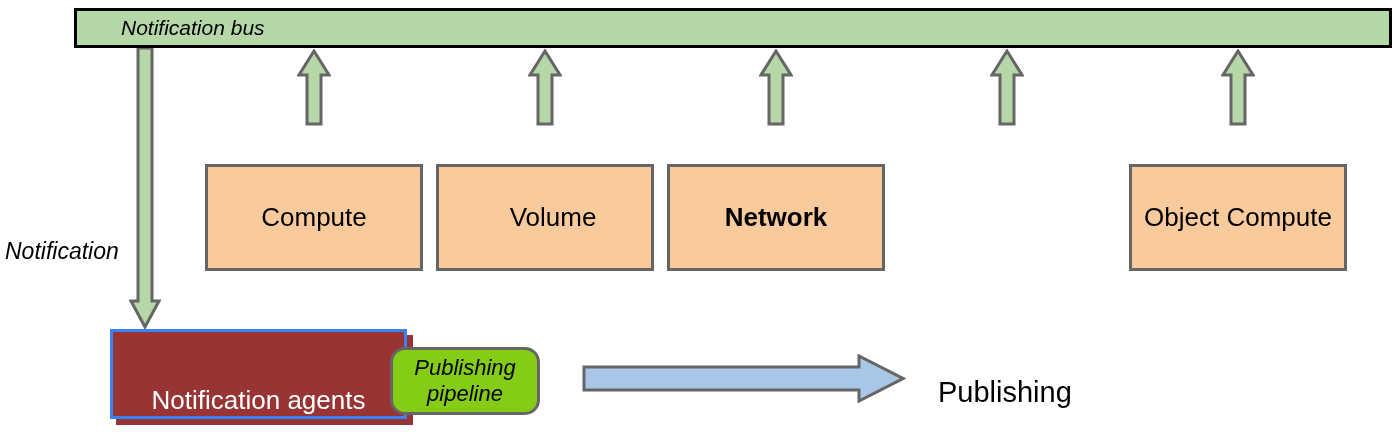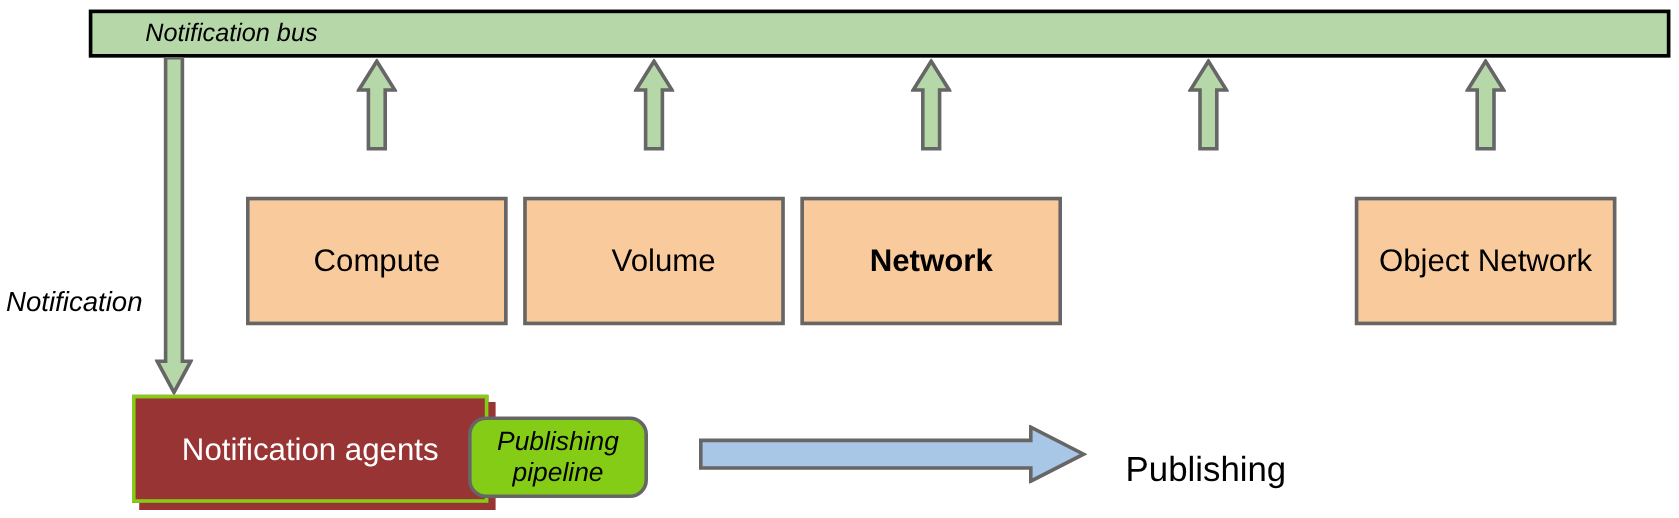--- a/index.html
+++ b/index.html
@@ -82,24 +82,24 @@
     color: #000000;
     white-space: nowrap;
   }
   
   .agents-box {
     position: absolute;
     left: 110px; top: 329px;
     width: 297px; height: 90px;
     box-sizing: border-box;
     background: #993434;
-    border: 3px solid #84cc16;
+    border: 3px solid #3b82f6;
     box-shadow: 6px 6px 0 #993434;
     display: flex;
-    align-items: center;
+    align-items: flex-end;
     justify-content: center;
     z-index: 1;
   }
   .agents-box .agents-label {
     color: #ffffff;
     font-size: 26px;
     white-space: nowrap;
   }
   
   .pipeline-box {
@@ -176,21 +176,21 @@
   <div class="service-box svc-0">
     <span class="service-label">Compute</span>
   </div>
   <div class="service-box svc-1">
     <span class="service-label">Volume</span>
   </div>
   <div class="service-box svc-2">
     <span class="service-label">Network</span>
   </div>
   <div class="service-box svc-4">
-    <span class="service-label">Object Network</span>
+    <span class="service-label">Object Compute</span>
   </div>
 
   <div class="down-arrow">
     <svg width="32" height="281" viewBox="0 0 32 281">
       <polygon points="9,0 9,253 2,253 16,279 30,253 23,253 23,0" fill="#b6d7a8" stroke="#666666" stroke-width="3" stroke-linejoin="miter"></polygon>
     </svg>
   </div>
   <div class="notifications-label">Notification</div>
 
   <div class="agents-box">

